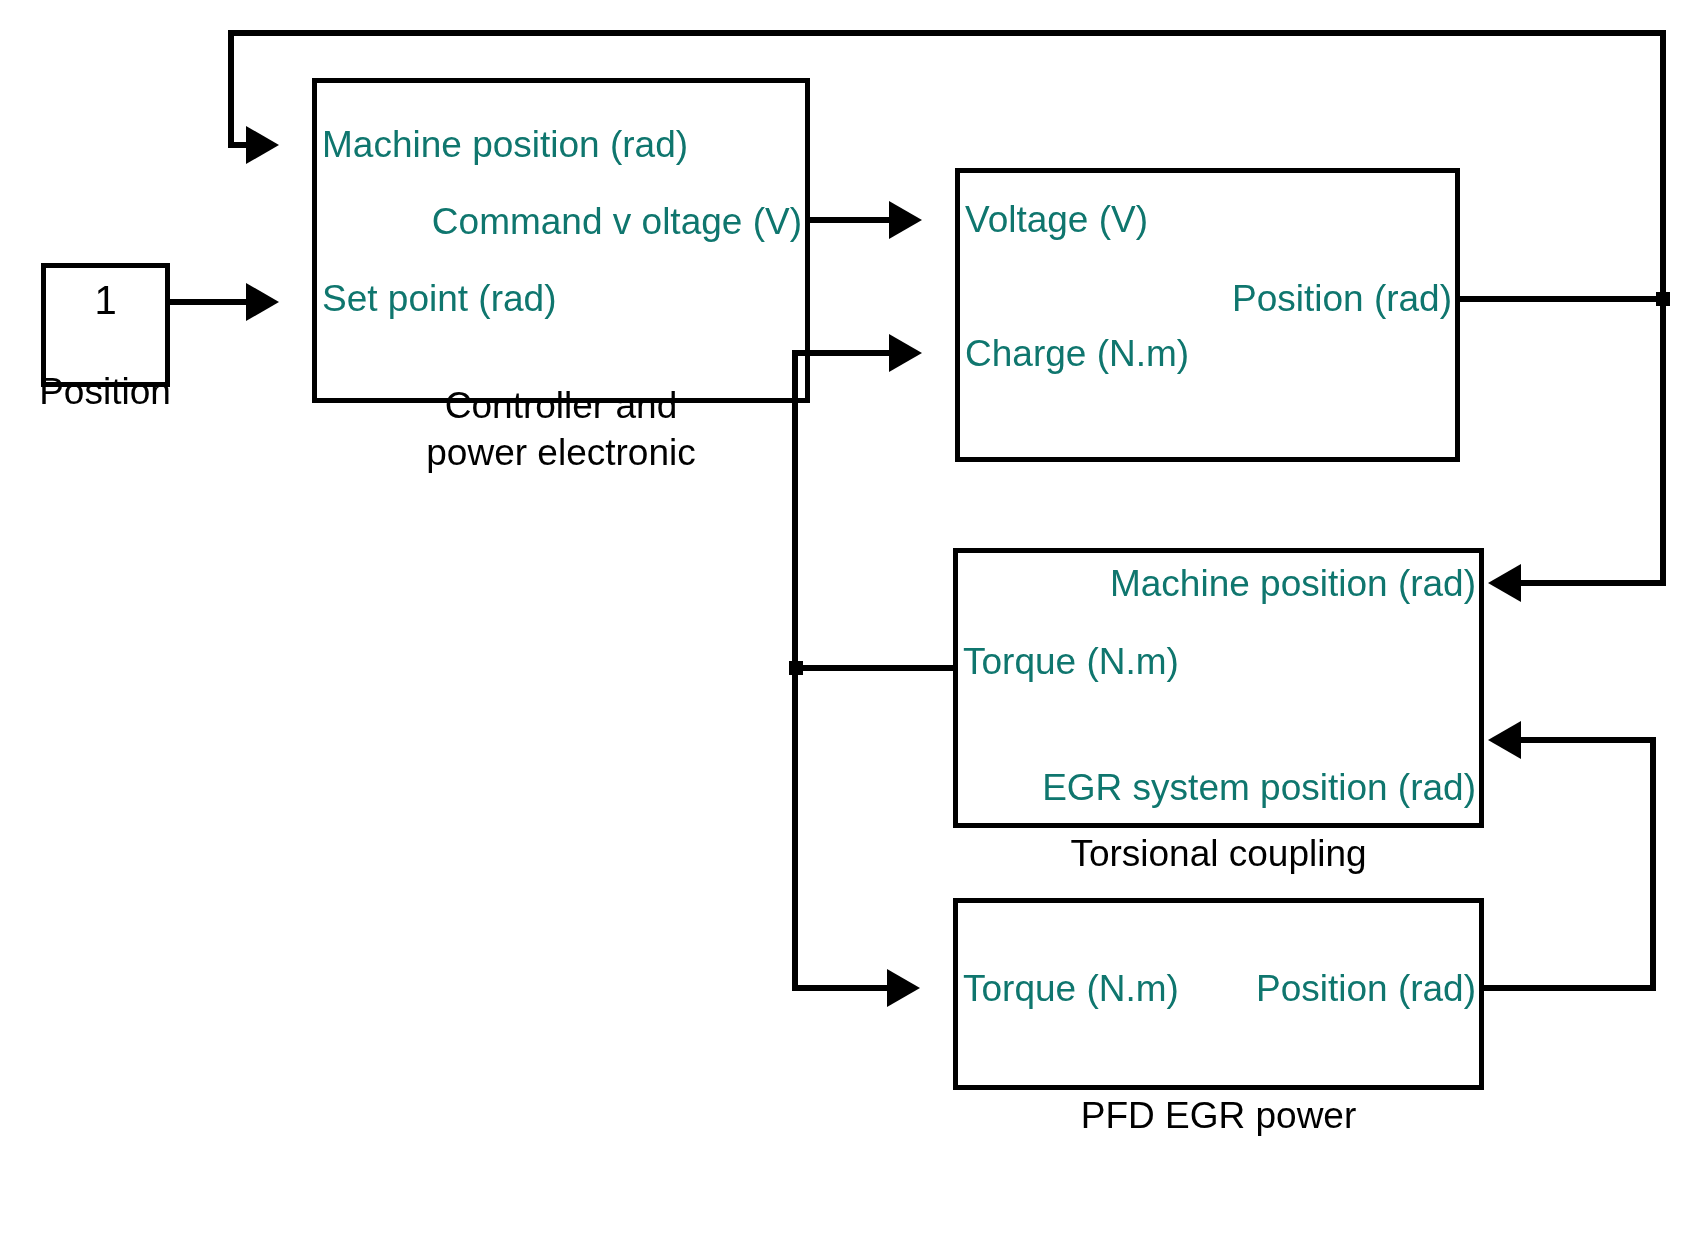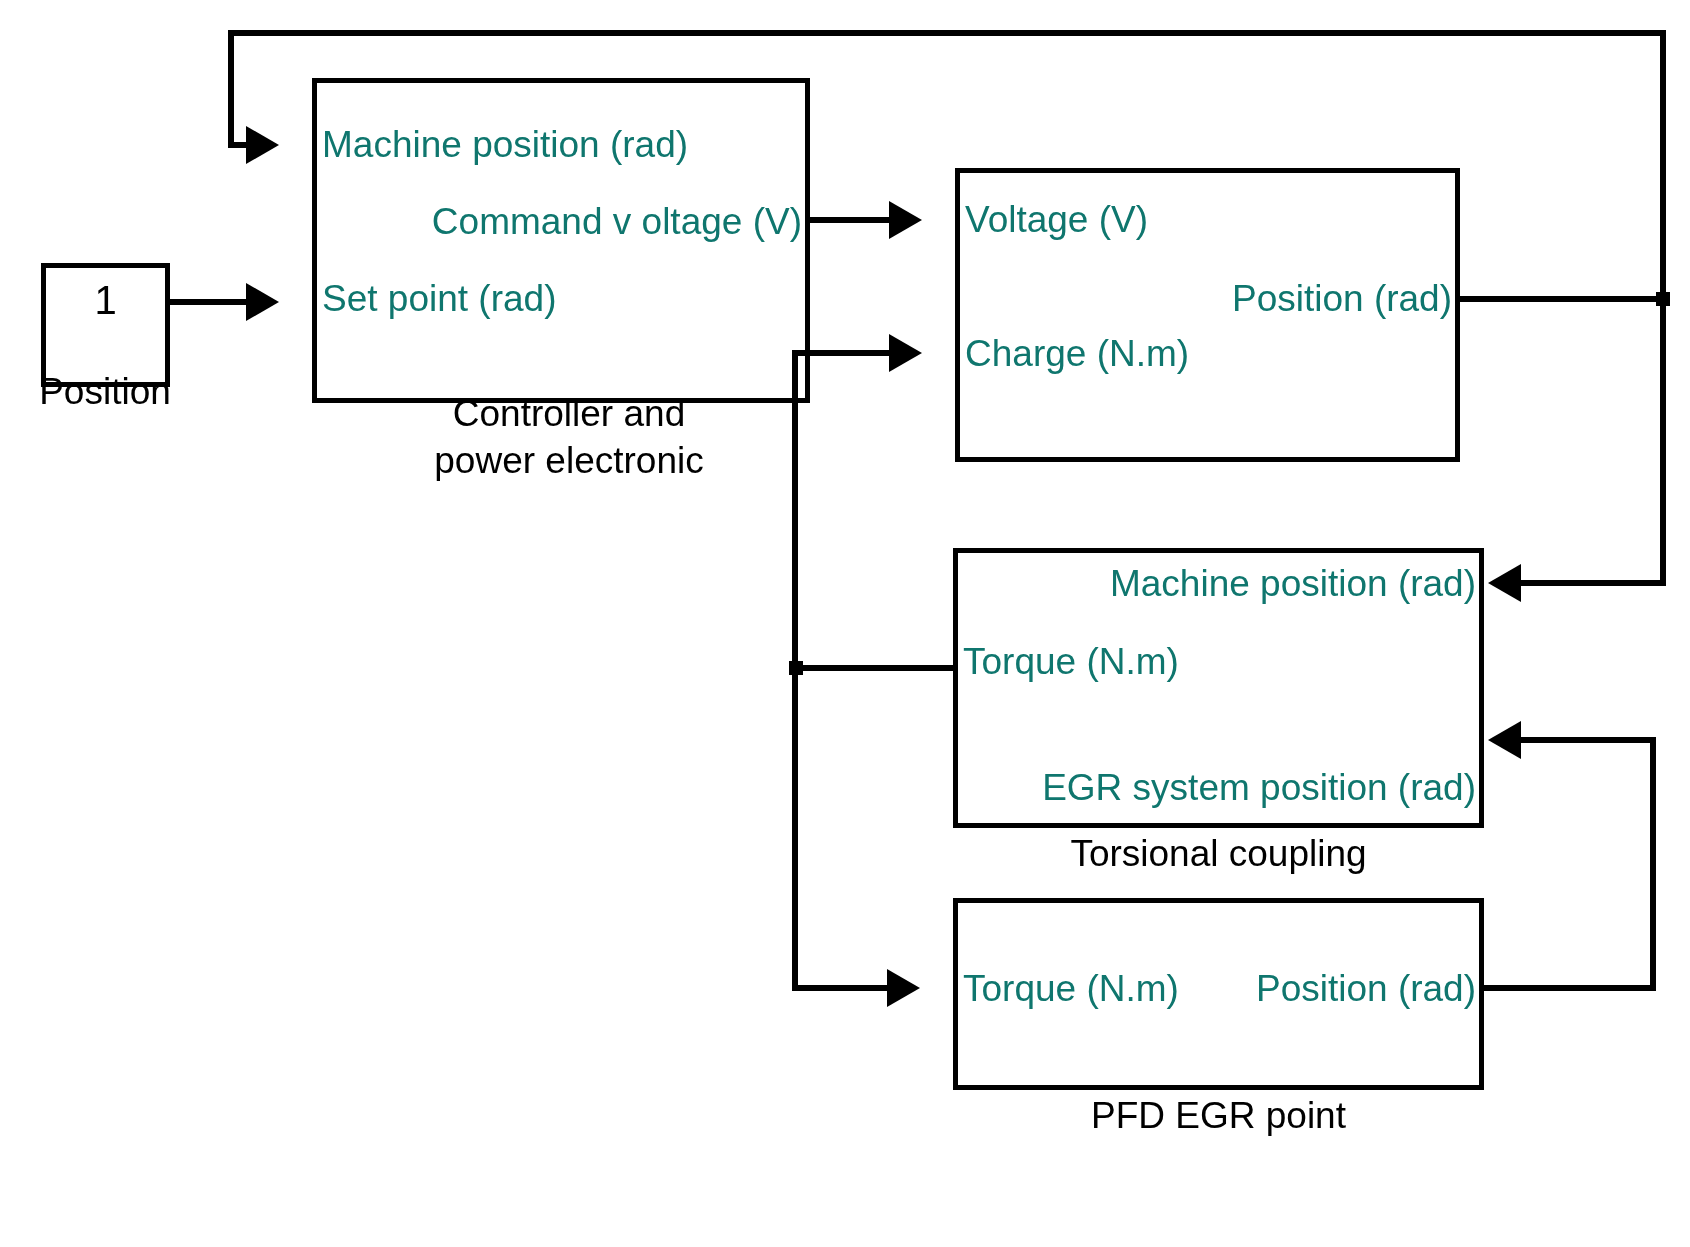--- a/index.html
+++ b/index.html
@@ -29,38 +29,38 @@
 <div id="root">
 
   <div class="blk" style="left:41px;top:263px;width:129px;height:124px;"></div>
   <div class="bignum" style="left:41px;top:278px;width:129px;">1</div>
   <div class="caption" style="left:-20px;top:368px;width:250px;">Position</div>
 
   <div class="blk" style="left:312px;top:78px;width:498px;height:325px;"></div>
   <div class="port" style="left:322px;top:124px;">Machine position (rad)</div>
   <div class="port out" style="left:330px;top:201px;width:472px;">Command v oltage (V)</div>
   <div class="port" style="left:322px;top:278px;">Set point (rad)</div>
-  <div class="caption" style="left:320px;top:382px;width:498px;margin-top:8px;">Controller and
+  <div class="caption" style="left:312px;top:382px;width:498px;">Controller and
 power electronic</div>
 
   <div class="blk" style="left:955px;top:168px;width:505px;height:294px;"></div>
   <div class="port" style="left:965px;top:199px;">Voltage (V)</div>
   <div class="port" style="left:965px;top:333px;">Charge (N.m)</div>
   <div class="port out" style="left:970px;top:278px;width:482px;">Position (rad)</div>
 
   <div class="blk" style="left:953px;top:548px;width:531px;height:280px;"></div>
   <div class="port out" style="left:963px;top:563px;width:513px;">Machine position (rad)</div>
   <div class="port out" style="left:963px;top:719px;width:513px;margin-top:48px;">EGR system position (rad)</div>
   <div class="port" style="left:963px;top:641px;">Torque (N.m)</div>
   <div class="caption" style="left:953px;top:830px;width:531px;">Torsional coupling</div>
 
   <div class="blk" style="left:953px;top:898px;width:531px;height:192px;"></div>
   <div class="port" style="left:963px;top:968px;">Torque (N.m)</div>
   <div class="port out" style="left:970px;top:968px;width:506px;">Position (rad)</div>
-  <div class="caption" style="left:953px;top:1092px;width:531px;">PFD EGR point</div>
+  <div class="caption" style="left:953px;top:1092px;width:531px;">PFD EGR power</div>
 
   <div class="wire wh" style="left:170px;top:299px;width:76px;"></div>
   <div class="arrow right" style="left:246px;top:283px;"></div>
 
   <div class="wire wh" style="left:810px;top:217px;width:79px;"></div>
   <div class="arrow right" style="left:889px;top:201px;"></div>
 
   <div class="wire wh" style="left:1460px;top:296px;width:209px;"></div>
   <div class="dot" style="left:1656px;top:292px;"></div>
   <div class="wire wv" style="left:1660px;top:30px;height:269px;"></div>

